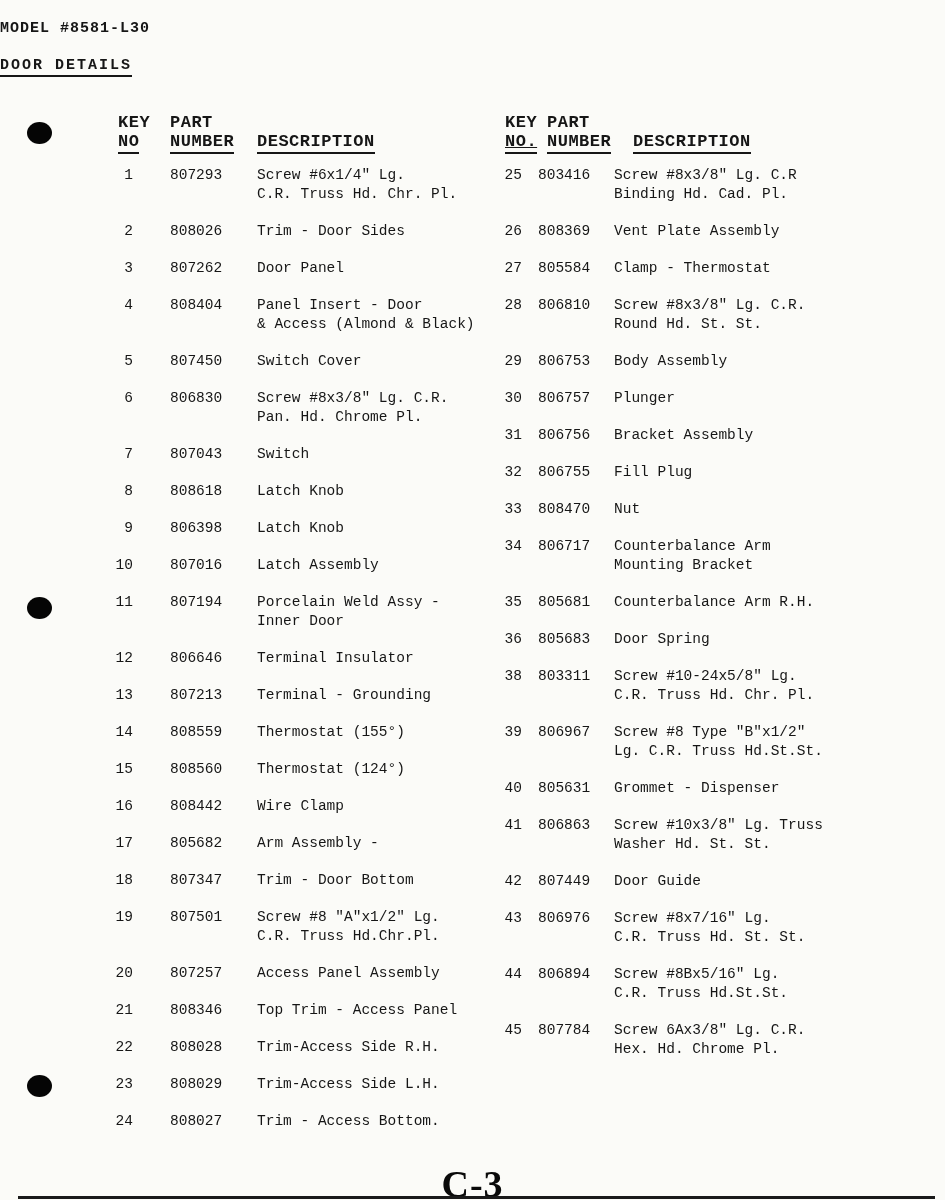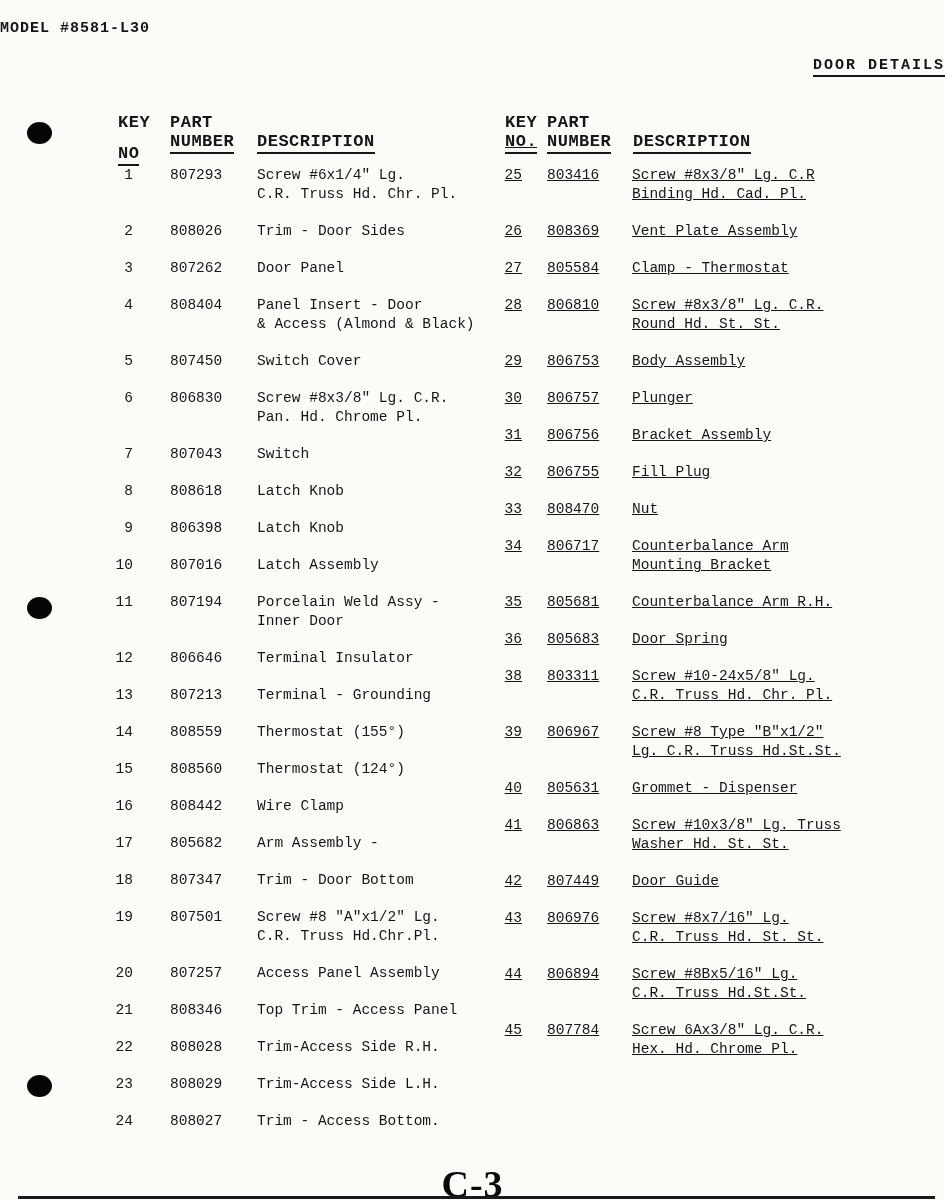--- a/index.html
+++ b/index.html
@@ -10,21 +10,21 @@
     overflow:hidden;
     font-family:"Liberation Mono","DejaVu Sans Mono",monospace;
     color:#161616;
   }
   .page{position:absolute;inset:0;}
   .doc-title{
     position:absolute;top:20px;left:0;width:100%;
     font-size:15px;letter-spacing:1px;font-weight:bold;
   }
   .section-title{
-    position:absolute;top:56px;left:0;width:100%;text-align:right;
+    position:absolute;top:56px;left:0;width:100%;text-align:left;
   }
   .section-title span{
     font-size:15px;letter-spacing:2px;font-weight:bold;
     border-bottom:2px solid #161616;padding-bottom:1px;
   }
   .hole{
     position:absolute;left:27px;width:25px;height:22px;
     background:#050505;border-radius:50%;
   }
   .hole.h1{top:122px;}
@@ -34,21 +34,21 @@
   .hdr.u{border-bottom:2px solid #161616;padding-bottom:1px;}
   .col{position:absolute;top:166px;}
   .col-left{left:105px;width:380px;}
   .col-right{left:490px;width:420px;}
   .row{
     display:grid;
     margin-bottom:18px;
     font-size:14.5px;line-height:19px;
   }
   .col-left .row{grid-template-columns:28px 50px 1fr;column-gap:37px;}
-  .col-right .row{grid-template-columns:32px 60px 1fr;column-gap:25px;text-decoration:underline;}
+  .col-right .row{grid-template-columns:32px 60px 1fr;column-gap:16px;}
   .cell.key{text-align:right;}
   .cell.desc{white-space:pre-line;}
   .page-number{
     position:absolute;top:1162px;left:0;width:100%;text-align:center;
     font-family:"Liberation Serif","DejaVu Serif",serif;
     font-size:38px;font-weight:bold;letter-spacing:1px;color:#0a0a0a;
   }
   .bottom-edge{
     position:absolute;left:18px;right:10px;top:1196px;height:3px;background:#1a1a1a;
   }
@@ -62,21 +62,21 @@
 
   <div class="section-title">
     <span>DOOR DETAILS</span>
   </div>
 
   <div class="hole h1"></div>
   <div class="hole h2"></div>
   <div class="hole h3"></div>
 
   <span class="hdr" style="left:118px;top:113px;">KEY</span>
-  <span class="hdr u" style="left:118px;top:144px;text-align:center;">NO</span>
+  <span class="hdr u" style="left:118px;top:132px;text-align:center;">NO</span>
   <span class="hdr" style="left:170px;top:113px;">PART</span>
   <span class="hdr u" style="left:170px;top:132px;">NUMBER</span>
   <span class="hdr u" style="left:257px;top:132px;">DESCRIPTION</span>
 
   <span class="hdr" style="left:505px;top:113px;">KEY</span>
   <span class="hdr u" style="left:505px;top:132px;text-decoration:underline;">NO.</span>
   <span class="hdr" style="left:547px;top:113px;">PART</span>
   <span class="hdr u" style="left:547px;top:132px;">NUMBER</span>
   <span class="hdr u" style="left:633px;top:132px;">DESCRIPTION</span>
 

